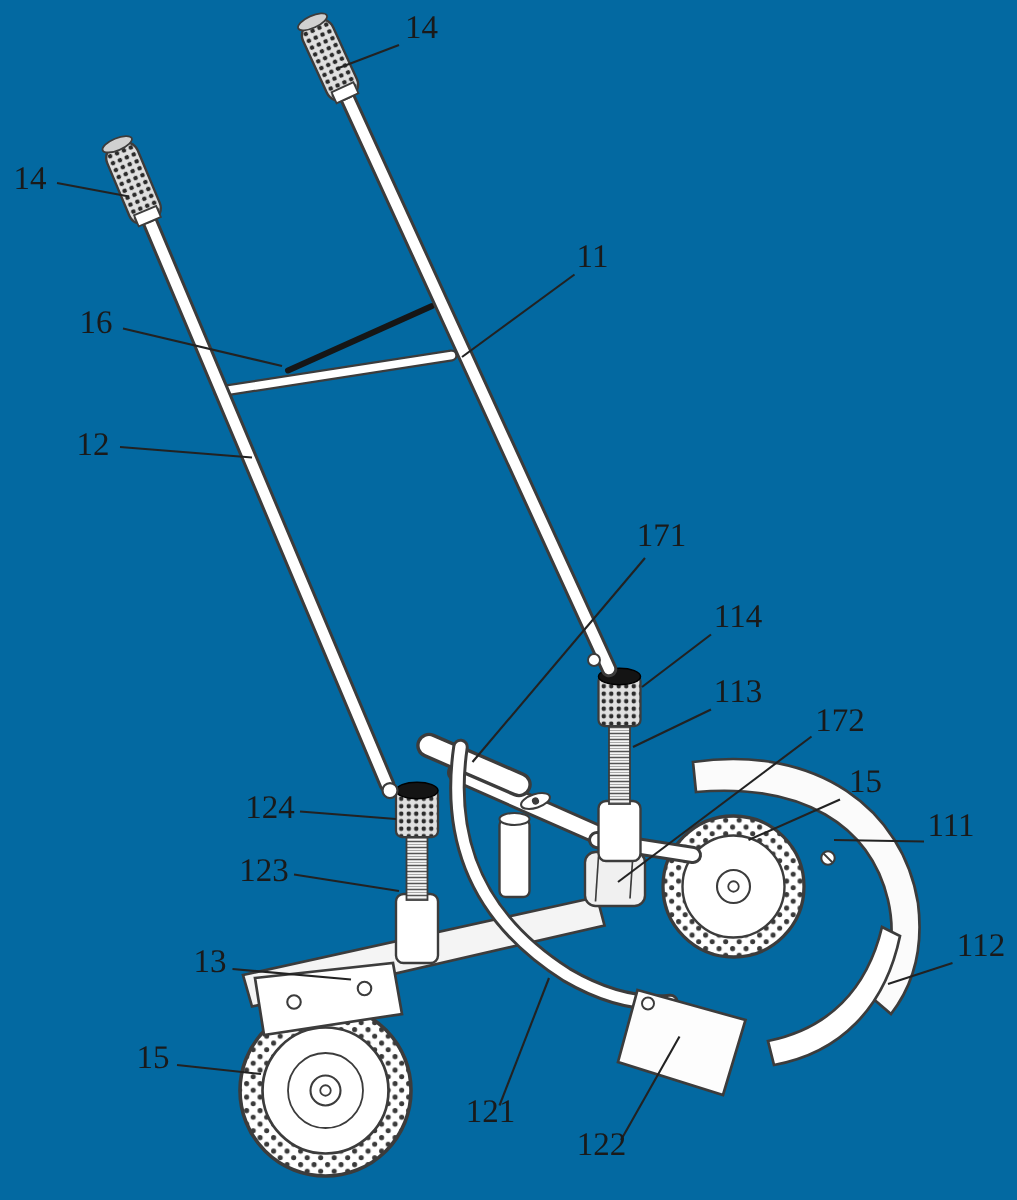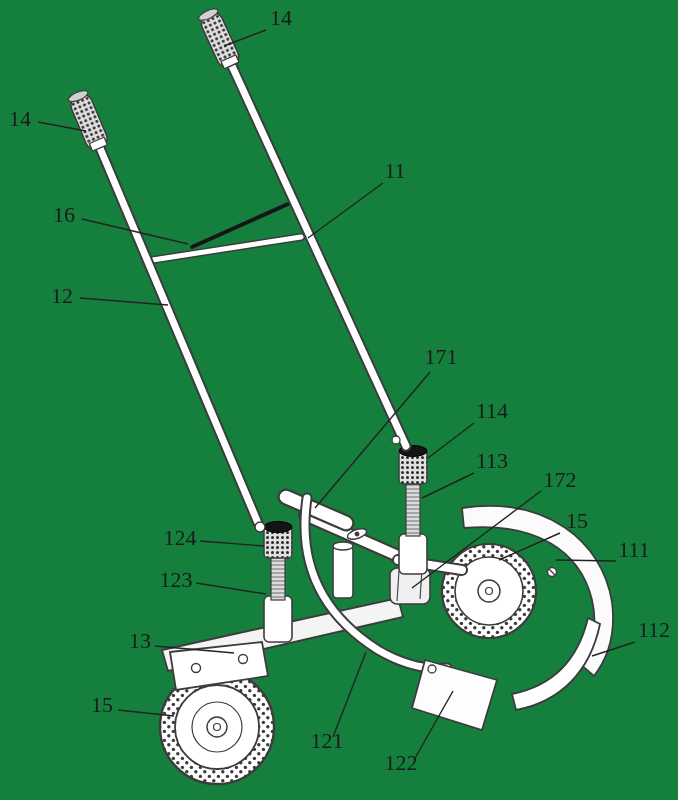--- a/index.html
+++ b/index.html
@@ -5,21 +5,21 @@
   html, body {
     margin: 0;
     padding: 0;
     background: #ffffff;
     font-family: "Liberation Serif", serif;
   }
   .stage {
     position: relative;
     width: 678px;
     height: 800px;
-    background: #15803d;
+    background: #0369a1;
     overflow: hidden;
   }
   svg { display: block; }
   .ref-label {
     font-family: "Liberation Serif", serif;
     font-size: 22px;
     fill: #1a1a1a;
     text-anchor: middle;
   }
   .leader {

